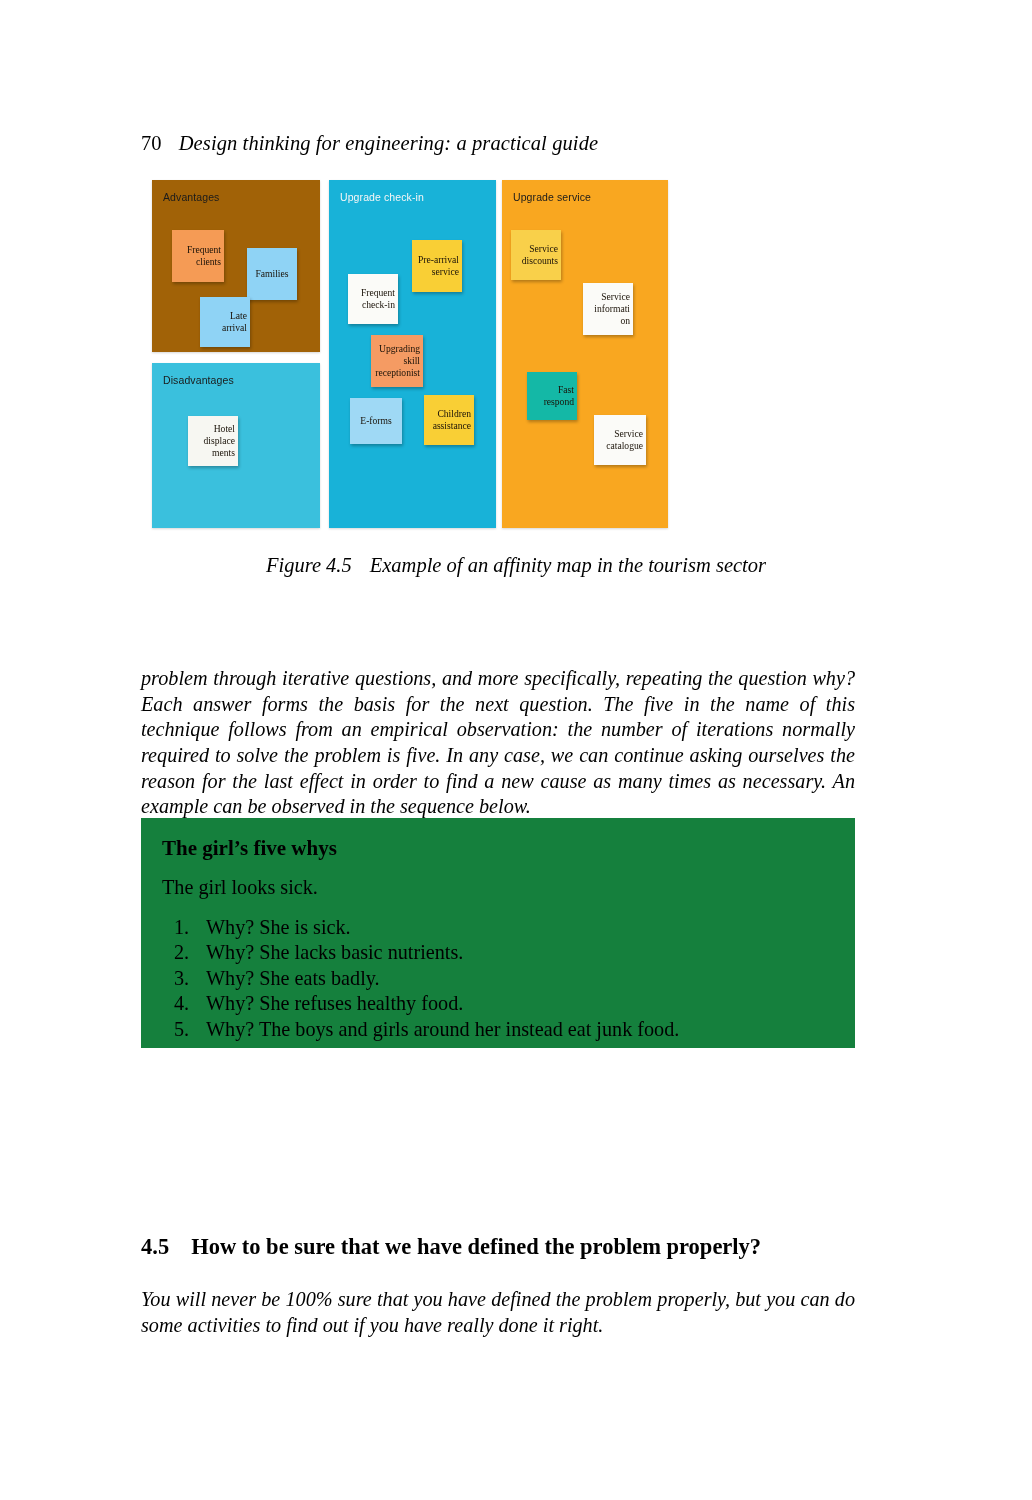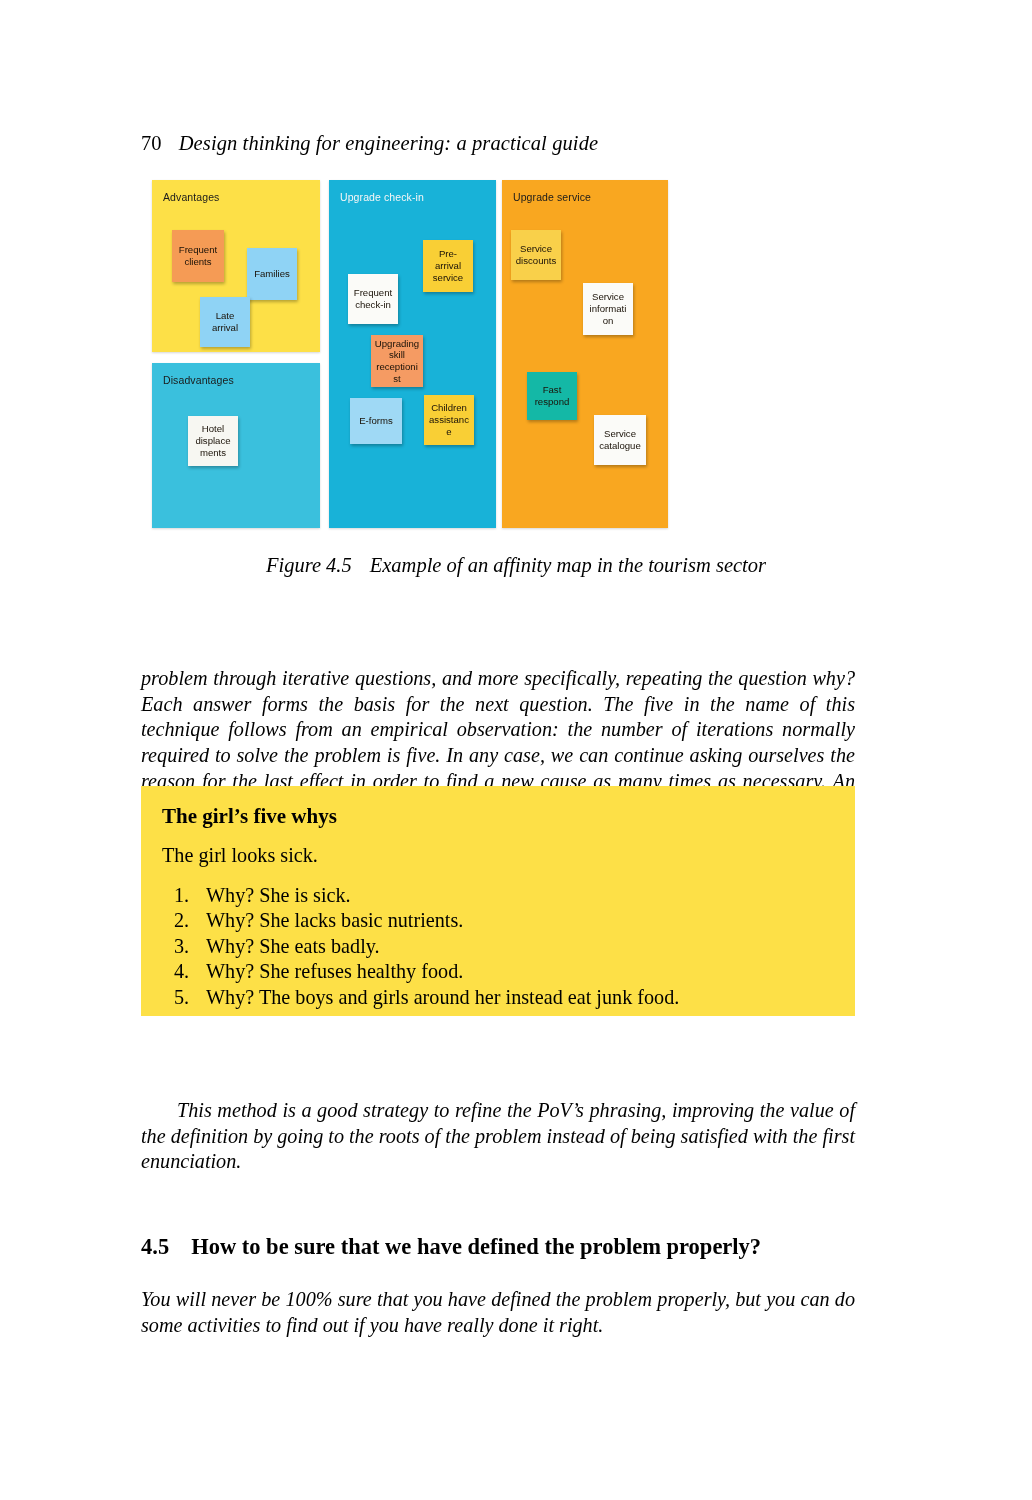--- a/index.html
+++ b/index.html
@@ -77,27 +77,27 @@
   #panel-service       { left: 350px; top: 0px;   width: 166px; height: 348px; }
   #panel-receptionist  { left: 523px; top: 0px;   width: 167px; height: 348px; }
 
   
   .note {
     position: absolute;
     box-sizing: border-box;
     display: flex;
     align-items: center;
     justify-content: center;
-    text-align: center;
+    text-align: right;
     font-size: 9.6px;
     line-height: 1.22;
     color: #1a1208;
     padding: 3px 3px;
     box-shadow: 1px 2px 3px rgba(0,0,0,.28);
-    font-family: Liberation Sans, sans-serif;
+    font-family: Liberation Serif, serif;
     word-break: break-word;
   }
 
   
   .miro-badge {
     position: absolute;
     right: 5px;
     bottom: 5px;
     padding: 2px 8px 3px 8px;
     font-family: "Liberation Sans", "DejaVu Sans", sans-serif;
@@ -132,24 +132,24 @@
     font-style: italic;
   }
   #par-fivewhys-intro { top: 646px; }
   #par-refine        { top: 1078px; text-indent: 36px; }
   #par-sure          { top: 1267px; }
 
   
   .callout {
     position: absolute;
     left: 141px;
-    top: 786px;
+    top: 818px;
     width: 714px;
     height: 230px;
-    background: #fde047;
+    background: #15803d;
     box-sizing: border-box;
     padding: 17px 24px 14px 19px;
   }
   .callout-title {
     font-weight: bold;
     font-size: 21px;
     line-height: 1.25;
     margin: 0 0 2px 2px;
   }
   .callout-lead {
@@ -191,33 +191,33 @@
 <body>
 
 <div class="page">
 
   <div class="running-head">
     <span class="folio">70</span><span class="book-title">Design thinking for engineering: a practical guide</span>
   </div>
 
   <div class="figure">
     <div class="board" id="affinity-board">
-        <div class="panel" id="panel-advantages" style="background: #fde047;">
+        <div class="panel" id="panel-advantages" style="background: #a16207;">
           <div class="panel-title" style="color: rgb(27, 27, 27);">Advantages</div>
           <div class="note" style="background: rgb(245, 155, 85); left: 20px; top: 50px; width: 52px; height: 52px;">Frequent clients</div>
           <div class="note" style="background: rgb(143, 211, 245); left: 95px; top: 68px; width: 50px; height: 52px;">Families</div>
           <div class="note" style="background: rgb(143, 211, 245); left: 48px; top: 117px; width: 50px; height: 50px;">Late arrival</div>
         </div>
         <div class="panel" id="panel-disadvantages" style="background: rgb(58, 192, 221);">
           <div class="panel-title" style="color: rgb(27, 27, 27);">Disadvantages</div>
           <div class="note" style="background: rgb(247, 247, 242); left: 36px; top: 53px; width: 50px; height: 50px;">Hotel displace ments</div>
         </div>
         <div class="panel" id="panel-checkin" style="background: rgb(24, 178, 216);">
           <div class="panel-title" style="color: rgb(246, 246, 246);">Upgrade check-in</div>
-          <div class="note" style="background: rgb(249, 207, 53); left: 94px; top: 60px; width: 50px; height: 52px;">Pre-arrival service</div>
+          <div class="note" style="background: rgb(249, 207, 53); left: 83px; top: 60px; width: 50px; height: 52px;">Pre-arrival service</div>
           <div class="note" style="background: rgb(251, 251, 248); left: 19px; top: 94px; width: 50px; height: 50px;">Frequent check-in</div>
           <div class="note" style="background: rgb(245, 155, 99); left: 42px; top: 155px; width: 52px; height: 52px;">Upgrading skill receptionist</div>
           <div class="note" style="background: rgb(159, 217, 245); left: 21px; top: 218px; width: 52px; height: 46px;">E-forms</div>
           <div class="note" style="background: rgb(249, 207, 53); left: 95px; top: 215px; width: 50px; height: 50px;">Children assistance</div>
         </div>
         <div class="panel" id="panel-service" style="background: rgb(249, 167, 32);">
           <div class="panel-title" style="color: rgb(27, 27, 27);">Upgrade service</div>
           <div class="note" style="background: rgb(249, 208, 74); left: 9px; top: 50px; width: 50px; height: 50px;">Service discounts</div>
           <div class="note" style="background: rgb(251, 251, 248); left: 81px; top: 103px; width: 50px; height: 52px;">Service informati on</div>
           <div class="note" style="background: #14b8a6; left: 25px; top: 192px; width: 50px; height: 48px;">Fast respond</div>
@@ -252,21 +252,20 @@
           <span class="why-num">4.</span>
           <span class="why-text">Why? She refuses healthy food.</span>
         </li>
         <li class="why-item">
           <span class="why-num">5.</span>
           <span class="why-text">Why? The boys and girls around her instead eat junk food.</span>
         </li>
       </ol>
   </div>
 
-  <p class="body-par" id="par-refine">This method is a good strategy to refine the PoV’s phrasing, improving the value of the definition by going to the roots of the problem instead of being satisfied with the first enunciation.</p>
 
   <h2 class="section-heading">
     <span class="sec-num">4.5</span><span>How to be sure that we have defined the problem properly?</span>
   </h2>
 
   <p class="body-par" id="par-sure">You will never be 100% sure that you have defined the problem properly, but you can do some activities to find out if you have really done it right.</p>
 
 </div>
 
 </body></html>

